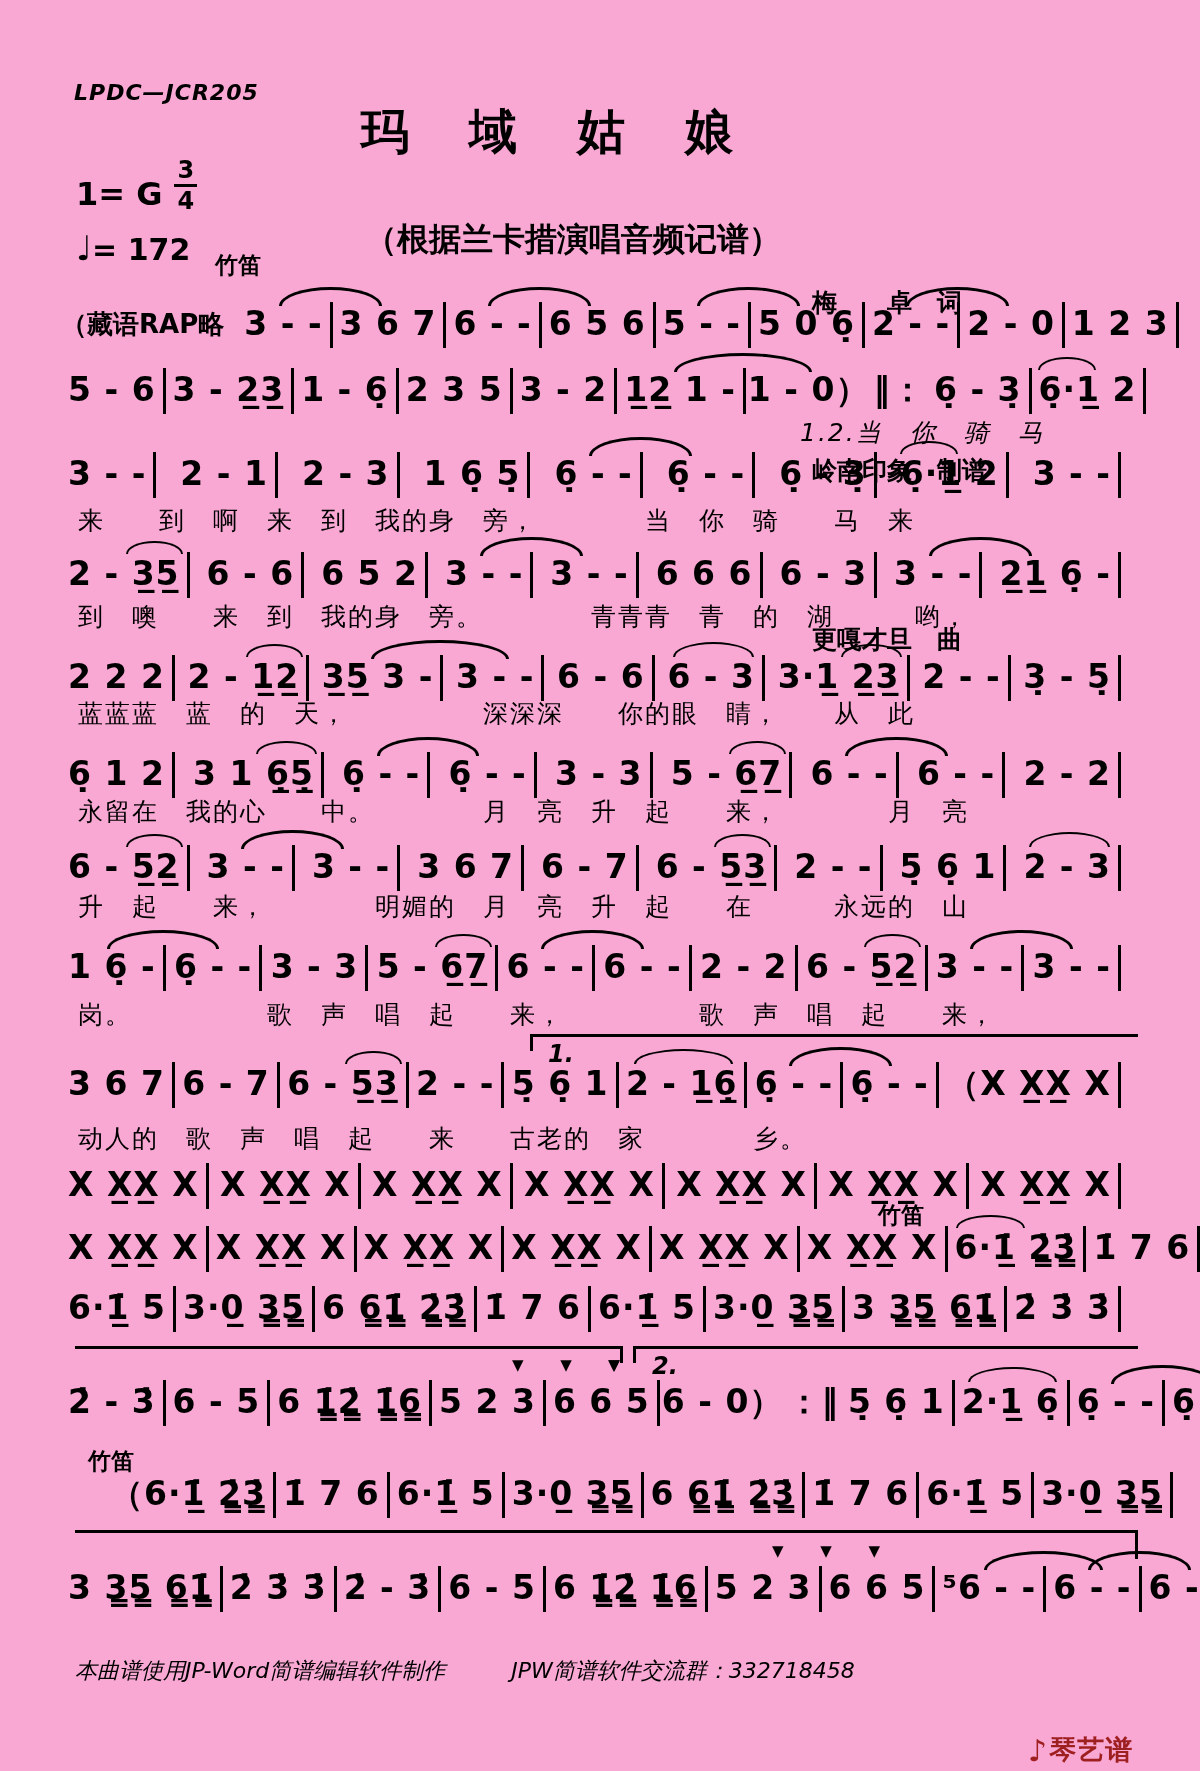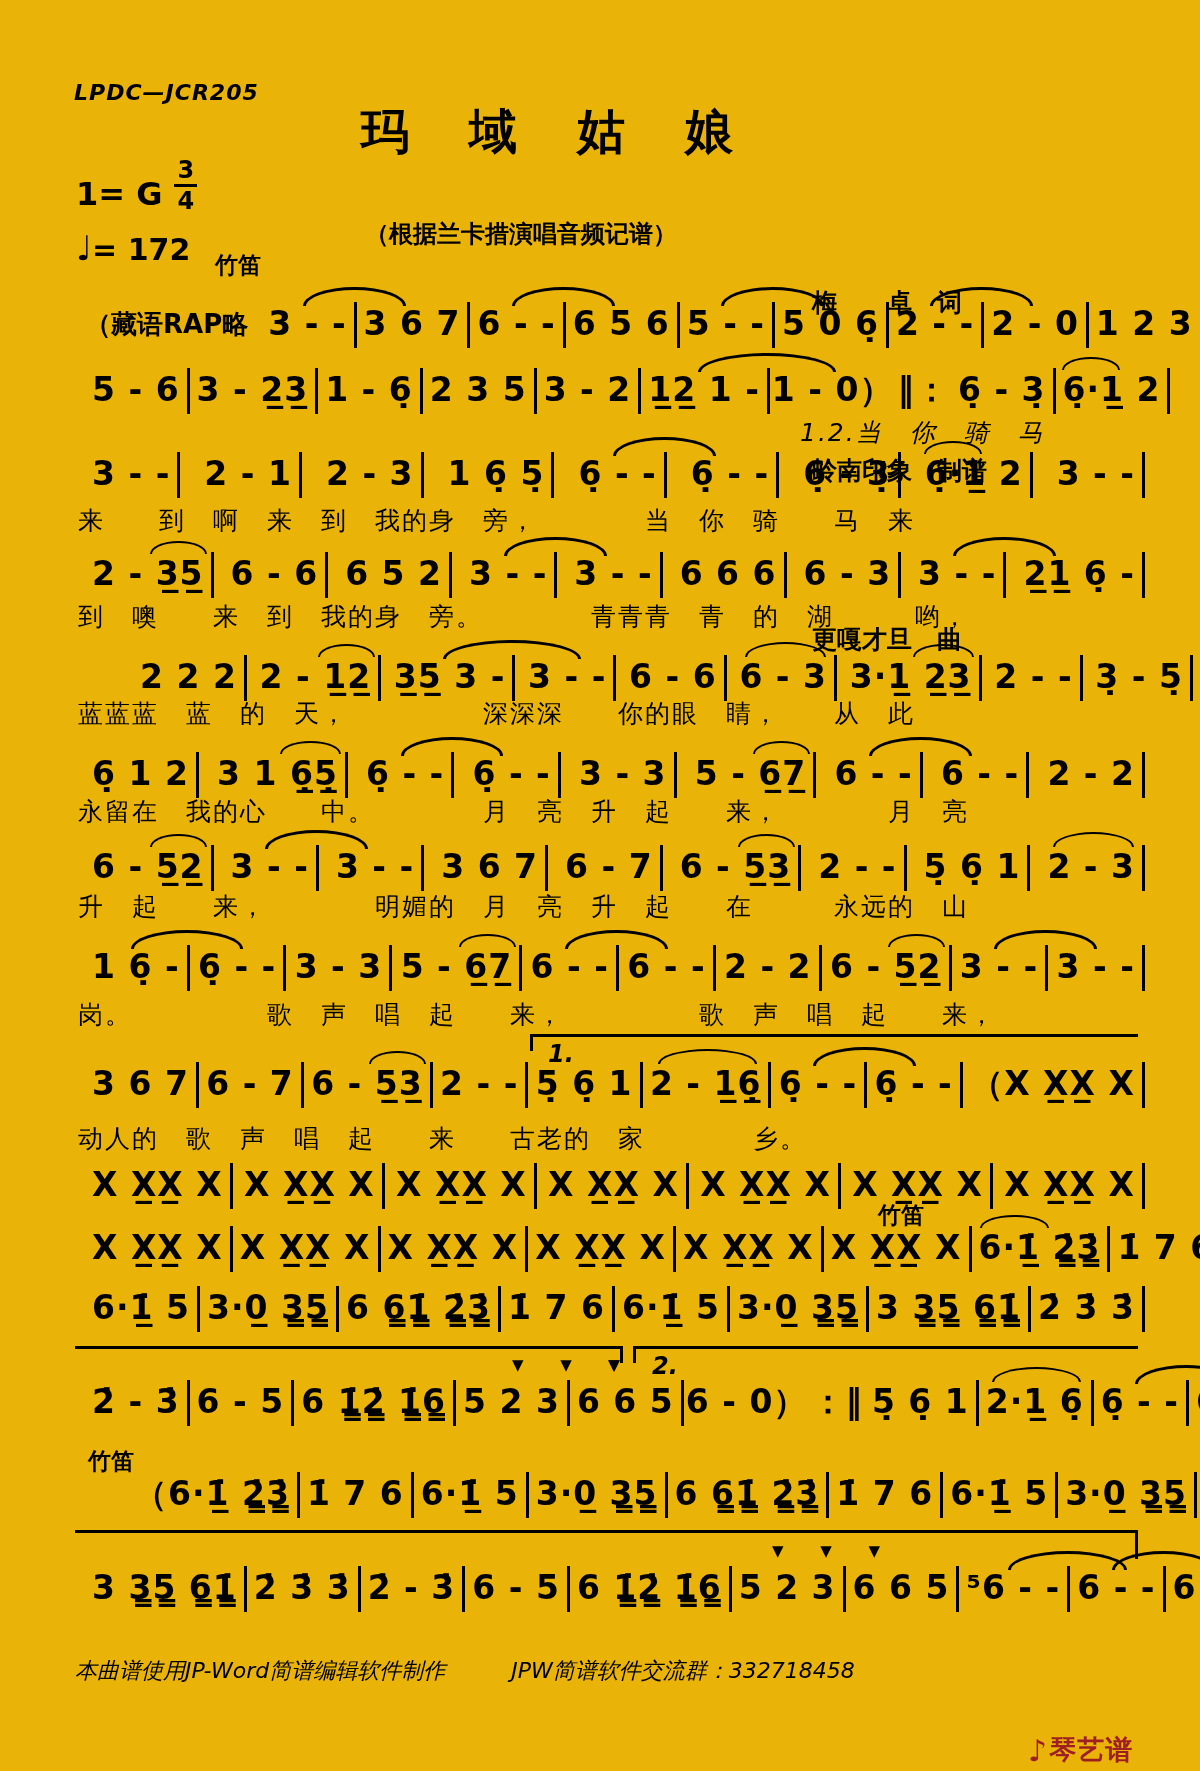--- a/index.html
+++ b/index.html
@@ -1,29 +1,29 @@
 <!DOCTYPE html>
 <html><head>
 <meta charset="utf-8">
 <style>
   html,body{margin:0;padding:0;background:#fff;}
-  .page{position:relative;width:1200px;height:1771px;background:#eab308;color:#000;
+  .page{position:relative;width:1200px;height:1771px;background:#f9a8d4;color:#000;
         font-family:"DejaVu Sans","Liberation Sans",sans-serif;overflow:hidden;}
   .catalog{position:absolute;left:74px;top:80px;font-size:22px;font-style:italic;font-weight:600;letter-spacing:1px;}
   .title{position:absolute;left:0;top:100px;width:1100px;text-align:center;font-size:48px;font-weight:bold;letter-spacing:6px;}
-  .subtitle{position:absolute;left:365px;top:218px;font-size:24px;font-weight:600;}
+  .subtitle{position:absolute;left:365px;top:218px;font-size:32px;font-weight:600;}
   .keysig{position:absolute;left:76px;top:158px;font-size:32px;font-weight:bold;display:flex;align-items:flex-end;gap:12px;}
   .frac{display:inline-flex;flex-direction:column;align-items:center;font-size:24px;line-height:1;}
   .frac .num{border-bottom:3px solid #000;padding:0 3px 2px;}
   .frac .den{padding-top:2px;}
   .tempo{position:absolute;left:76px;top:228px;font-size:30px;font-weight:bold;}
   .tempo .note{font-size:34px;}
   .credits{position:absolute;left:812px;top:162px;font-size:25px;font-weight:600;line-height:2.25;white-space:pre;}
   
-  .sys{position:absolute;left:85px;width:1060px;height:46px;display:flex;justify-content:space-between;align-items:flex-start;}
+  .sys{position:absolute;left:61px;width:1060px;height:46px;display:flex;justify-content:space-between;align-items:flex-start;}
   .m{position:relative;font-size:33px;font-weight:bold;line-height:44px;height:46px;padding:0 7px;
      border-right:3px solid #000;white-space:pre;letter-spacing:1px;}
   .m.rep{border-right:none;padding:0 2px;}
   .m.endbar{border-right:7px double #000;}
   .pfx{font-size:26px;font-weight:bold;line-height:44px;height:46px;padding-right:4px;white-space:pre;}
   .tie::after{content:"";position:absolute;top:-15px;left:45%;width:105%;height:16px;
      border:3px solid #000;border-bottom:none;border-radius:50% 50% 0 0/100% 100% 0 0;}
   .slur::after{content:"";position:absolute;top:-11px;left:6%;width:48%;height:11px;
      border:2.5px solid #000;border-bottom:none;border-radius:50% 50% 0 0/100% 100% 0 0;}
   .slur-r::after{content:"";position:absolute;top:-11px;left:52%;width:42%;height:11px;
@@ -131,21 +131,21 @@
     <span class="m">6 5 2</span>
     <span class="m tie">3 - -</span>
     <span class="m">3 - -</span>
     <span class="m">6 6 6</span>
     <span class="m">6 - 3</span>
     <span class="m tie">3 - -</span>
     <span class="m">2̲1̲ 6̣ -</span>
   </div>
   <div class="lyr" style="left:78px;top:600px;">到　噢　　来　到　我的身　旁。　　　　青青青　青　的　湖　　　哟，</div>
 
-  <div class="sys" style="top:655px;margin-left:48px;">
+  <div class="sys" style="top:655px;">
     <span class="m">2 2 2</span>
     <span class="m slur-r">2 - 1̲2̲</span>
     <span class="m tie">3̲5̲ 3 -</span>
     <span class="m">3 - -</span>
     <span class="m">6 - 6</span>
     <span class="m slurw">6 - 3</span>
     <span class="m slur-r">3·1̲ 2̲3̲</span>
     <span class="m">2 - -</span>
     <span class="m">3̣ - 5̣</span>
   </div>

